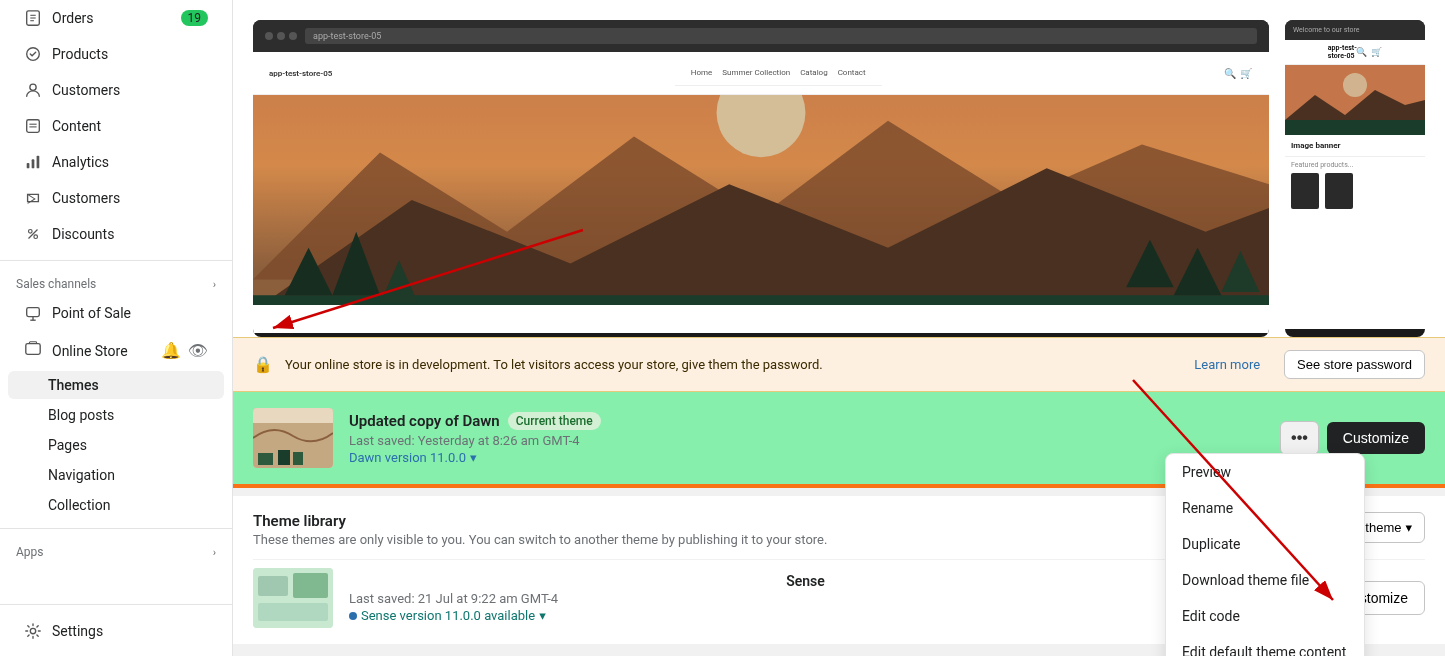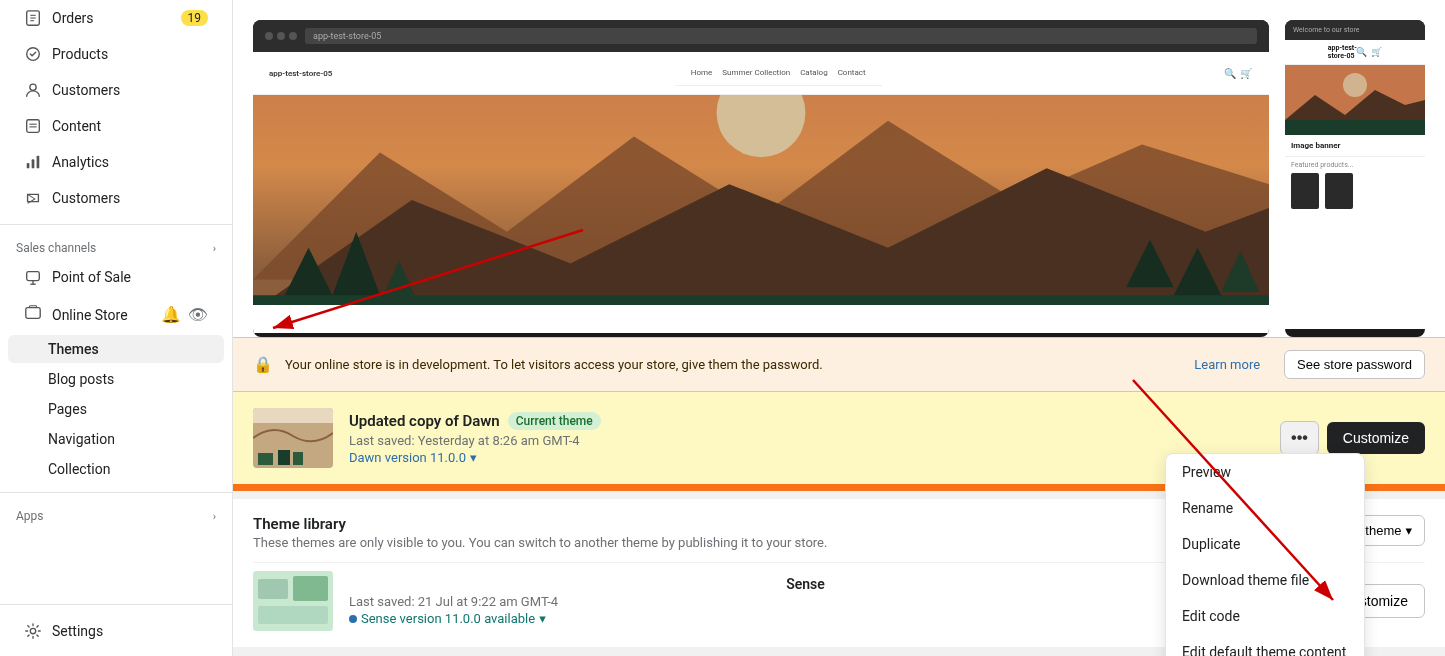--- a/index.html
+++ b/index.html
@@ -2,21 +2,21 @@
 <html><head>
   <meta charset="utf-8">
   <style>
     * { box-sizing: border-box; margin: 0; padding: 0; }
     body { font-family: -apple-system, BlinkMacSystemFont, 'Segoe UI', Roboto, sans-serif; background: #f1f1f1; display: flex; height: 656px; overflow: hidden; font-size: 14px; }
 
     
     .sidebar { width: 233px; background: #fff; height: 100%; display: flex; flex-direction: column; border-right: 1px solid #e3e3e3; overflow-y: auto; flex-shrink: 0; }
     .sidebar-nav-item { display: flex; align-items: center; gap: 10px; padding: 8px 16px; cursor: pointer; color: #202223; border-radius: 6px; margin: 1px 8px; font-size: 14px; }
     .sidebar-nav-item .icon { width: 18px; height: 18px; display: flex; align-items: center; justify-content: center; flex-shrink: 0; }
-    .sidebar-badge { background: #fde047; color: #202223; border-radius: 10px; padding: 1px 7px; font-size: 12px; margin-left: auto; }
+    .sidebar-badge { background: #22c55e; color: #202223; border-radius: 10px; padding: 1px 7px; font-size: 12px; margin-left: auto; }
     .sidebar-section-label { padding: 8px 16px 4px; font-size: 12px; color: #6d7175; display: flex; align-items: center; justify-content: space-between; cursor: pointer; }
     .sidebar-section-label .chevron { font-size: 11px; }
     .sidebar-sub-item { padding: 6px 16px 6px 40px; color: #202223; cursor: pointer; border-radius: 6px; margin: 1px 8px; font-size: 14px; }
     .sidebar-sub-item.active { background: #f1f1f1; font-weight: 500; }
     .online-store-item { display: flex; align-items: center; gap: 10px; padding: 8px 16px; cursor: pointer; color: #202223; border-radius: 6px; margin: 1px 8px; font-size: 14px; justify-content: space-between; }
     .online-store-item .left { display: flex; align-items: center; gap: 10px; }
     .online-store-item .right-icons { display: flex; gap: 6px; }
     .online-store-item .right-icons span { cursor: pointer; color: #6d7175; font-size: 16px; }
     .sidebar-divider { height: 1px; background: #e3e3e3; margin: 8px 0; }
 
@@ -48,21 +48,21 @@
     .mobile-products { padding: 4px 6px; font-size: 7px; color: #333; border-top: 1px solid #eee; }
 
     
     .password-banner { background: #fdf0e0; border-top: 1px solid #e8c97a; border-bottom: 1px solid #e8c97a; padding: 12px 20px; display: flex; align-items: center; gap: 12px; }
     .password-banner .lock-icon { color: #b07b20; font-size: 16px; flex-shrink: 0; }
     .password-banner .banner-text { flex: 1; font-size: 13px; color: #3a2a00; }
     .password-banner .learn-more { color: #2c6fad; font-size: 13px; cursor: pointer; margin-right: 12px; }
     .password-banner .see-password-btn { background: #fff; border: 1px solid #c4c4c4; border-radius: 6px; padding: 6px 12px; font-size: 13px; cursor: pointer; white-space: nowrap; }
 
     
-    .current-theme-section { background: #fef9c3; margin: 0; padding: 16px 20px; border-bottom: 7px solid #f97316; }
+    .current-theme-section { background: #86efac; margin: 0; padding: 16px 20px; border-bottom: 4px solid #f97316; }
     .theme-item { display: flex; align-items: center; gap: 16px; }
     .theme-thumbnail { width: 80px; height: 60px; background: #e8e0d4; border-radius: 4px; overflow: hidden; flex-shrink: 0; position: relative; }
     .theme-info { flex: 1; }
     .theme-name { font-size: 15px; font-weight: 600; color: #202223; display: flex; align-items: center; gap: 8px; }
     .current-badge { background: #d4f0d4; color: #1a6e2e; font-size: 12px; padding: 2px 8px; border-radius: 10px; font-weight: 500; }
     .theme-meta { font-size: 13px; color: #6d7175; margin-top: 3px; }
     .theme-version { display: flex; align-items: center; gap: 4px; font-size: 13px; color: #2c6fad; margin-top: 2px; cursor: pointer; }
     .theme-actions { display: flex; gap: 8px; align-items: center; }
     .btn-dots { background: #f1f1f1; border: 1px solid #c4c4c4; border-radius: 6px; padding: 7px 10px; cursor: pointer; font-size: 16px; color: #333; font-weight: bold; position: relative; }
     .btn-customize { background: #202223; color: #fff; border: none; border-radius: 6px; padding: 8px 16px; font-size: 14px; cursor: pointer; font-weight: 500; }
@@ -156,20 +156,30 @@
   <div class="sidebar-nav-item">
     <span class="icon">
       <svg width="18" height="18" viewBox="0 0 20 20" fill="none">
           <path d="M4 6h12v8H4z" stroke="#555" stroke-width="1.5" rx="1"></path>
           <path d="M4 6l8 5-8 5" stroke="#555" stroke-width="1.2"></path>
         </svg>
     </span>
     <span>Customers</span>
   </div>
 
+  <div class="sidebar-nav-item">
+    <span class="icon">
+      <svg width="18" height="18" viewBox="0 0 20 20" fill="none">
+          <circle cx="7" cy="7" r="2" stroke="#555" stroke-width="1.3"></circle>
+          <circle cx="13" cy="13" r="2" stroke="#555" stroke-width="1.3"></circle>
+          <line x1="5" y1="15" x2="15" y2="5" stroke="#555" stroke-width="1.3"></line>
+        </svg>
+    </span>
+    <span>Discounts</span>
+  </div>
 
   <div class="sidebar-divider"></div>
 
   <div class="sidebar-section-label">
     <span>Sales channels</span>
     <span class="chevron">›</span>
   </div>
 
   <div class="sidebar-nav-item">
     <span class="icon">

